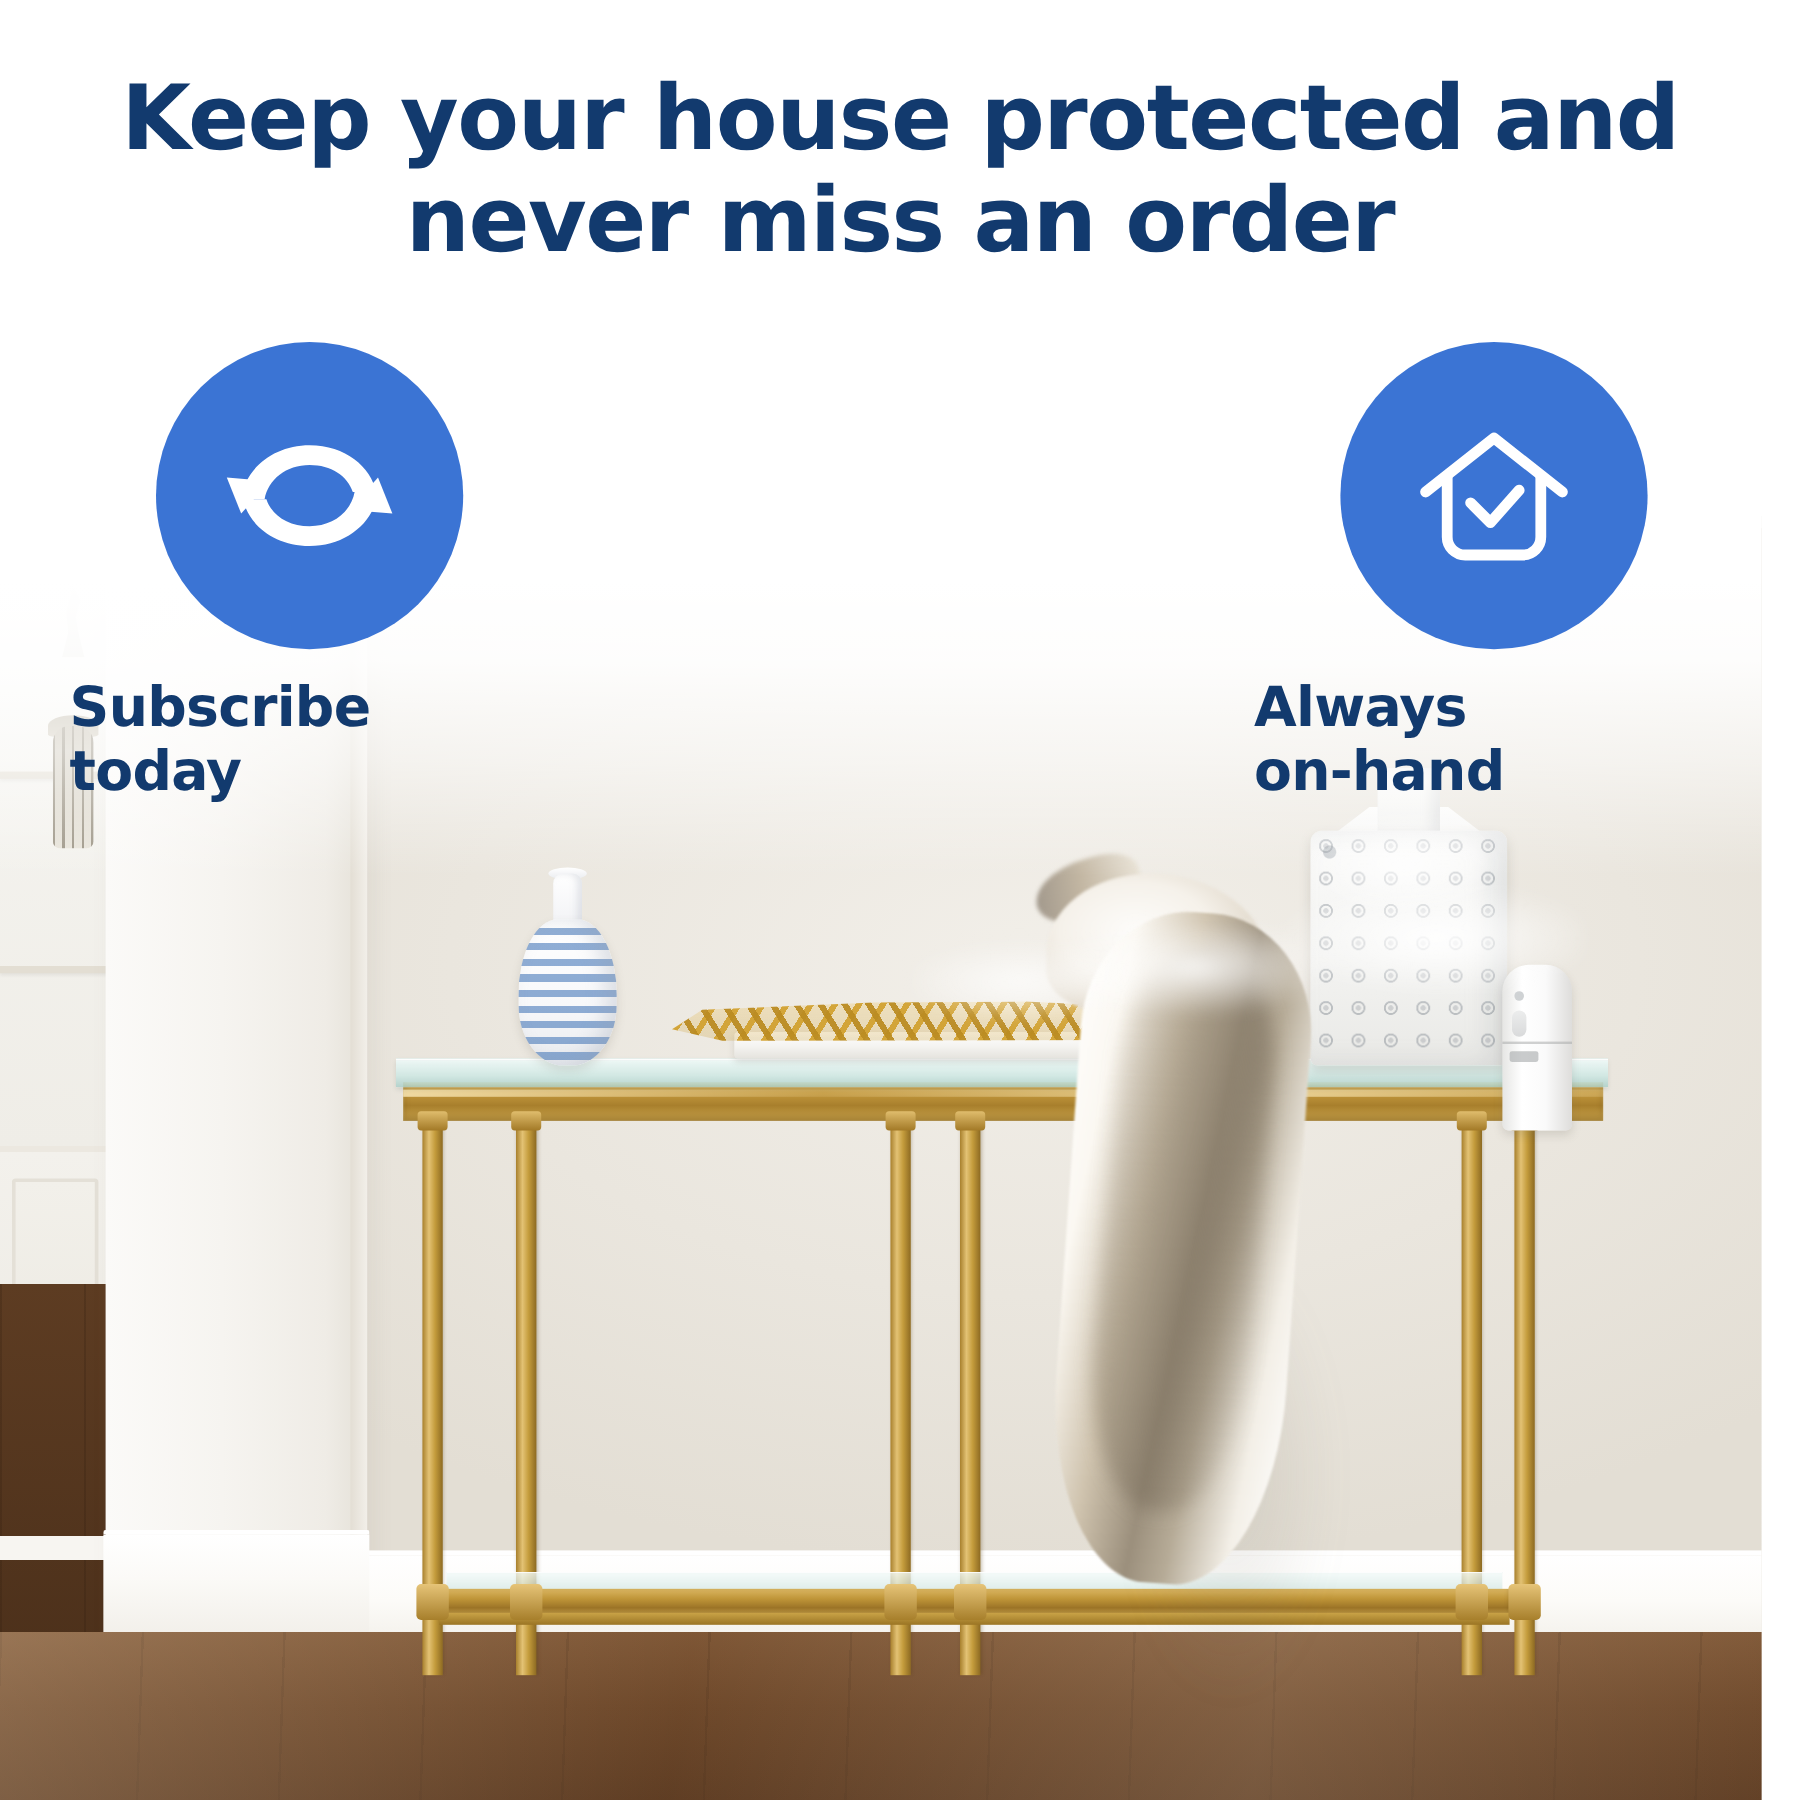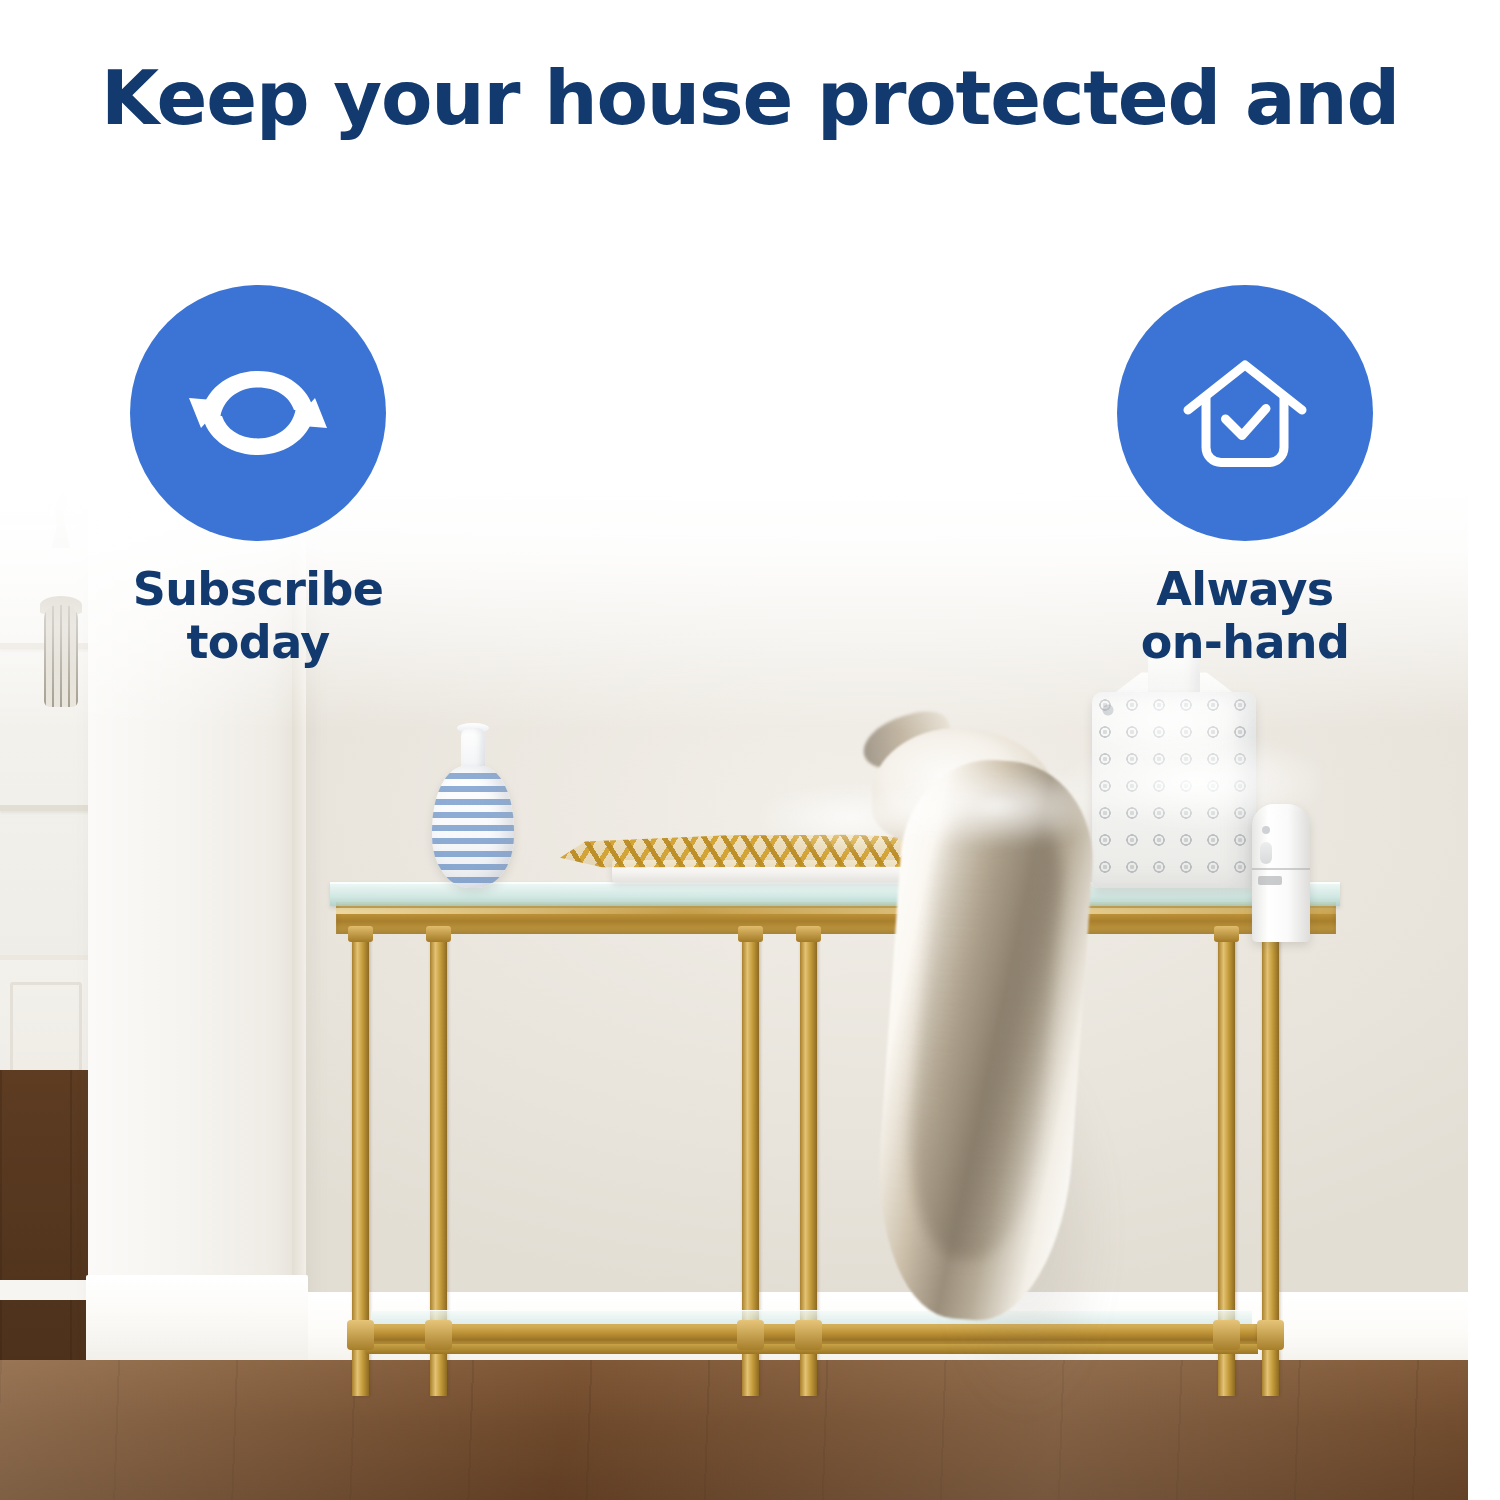--- a/index.html
+++ b/index.html
@@ -424,21 +424,21 @@
   .headline .l2 { display: block; }
 
   
   .features {
     position: absolute;
     left: 0; top: 285px; width: 1500px; height: 420px;
   }
   .feature {
     position: absolute;
     width: 400px;
-    text-align: center;
+    text-align: left;
   }
   .feature.f1 { left: 58px; }
   .feature.f2 { left: 558px; }
   .feature.f3 { left: 1045px; }
 
   .circle {
     width: 256px; height: 256px;
     margin: 0 auto;
     border-radius: 50%;
     background: #3b74d4;
@@ -550,20 +550,21 @@
     <div class="mist"></div>
     <div class="mist2"></div>
 
     <div class="photo-fade"></div>
   </div>
 
   <div class="top-panel"></div>
 
   <div class="headline">
     <span>Keep your house protected and</span>
+    <span class="l2">never miss an order</span>
   </div>
 
   <div class="features">
 
     <div class="feature f1">
       <div class="circle">
         <span>
           <svg width="150" height="150" viewBox="0 0 100 100" aria-hidden="true">
             <path d="M50 22 C70 22 84 34 87 48 L74 48 C71 39 62 33 50 33 C37 33 27 41 25 52 L12 52 C14 35 30 22 50 22 Z" fill="#ffffff"></path>
             <path d="M88 40 L96 60 L72 58 Z" fill="#ffffff"></path>

